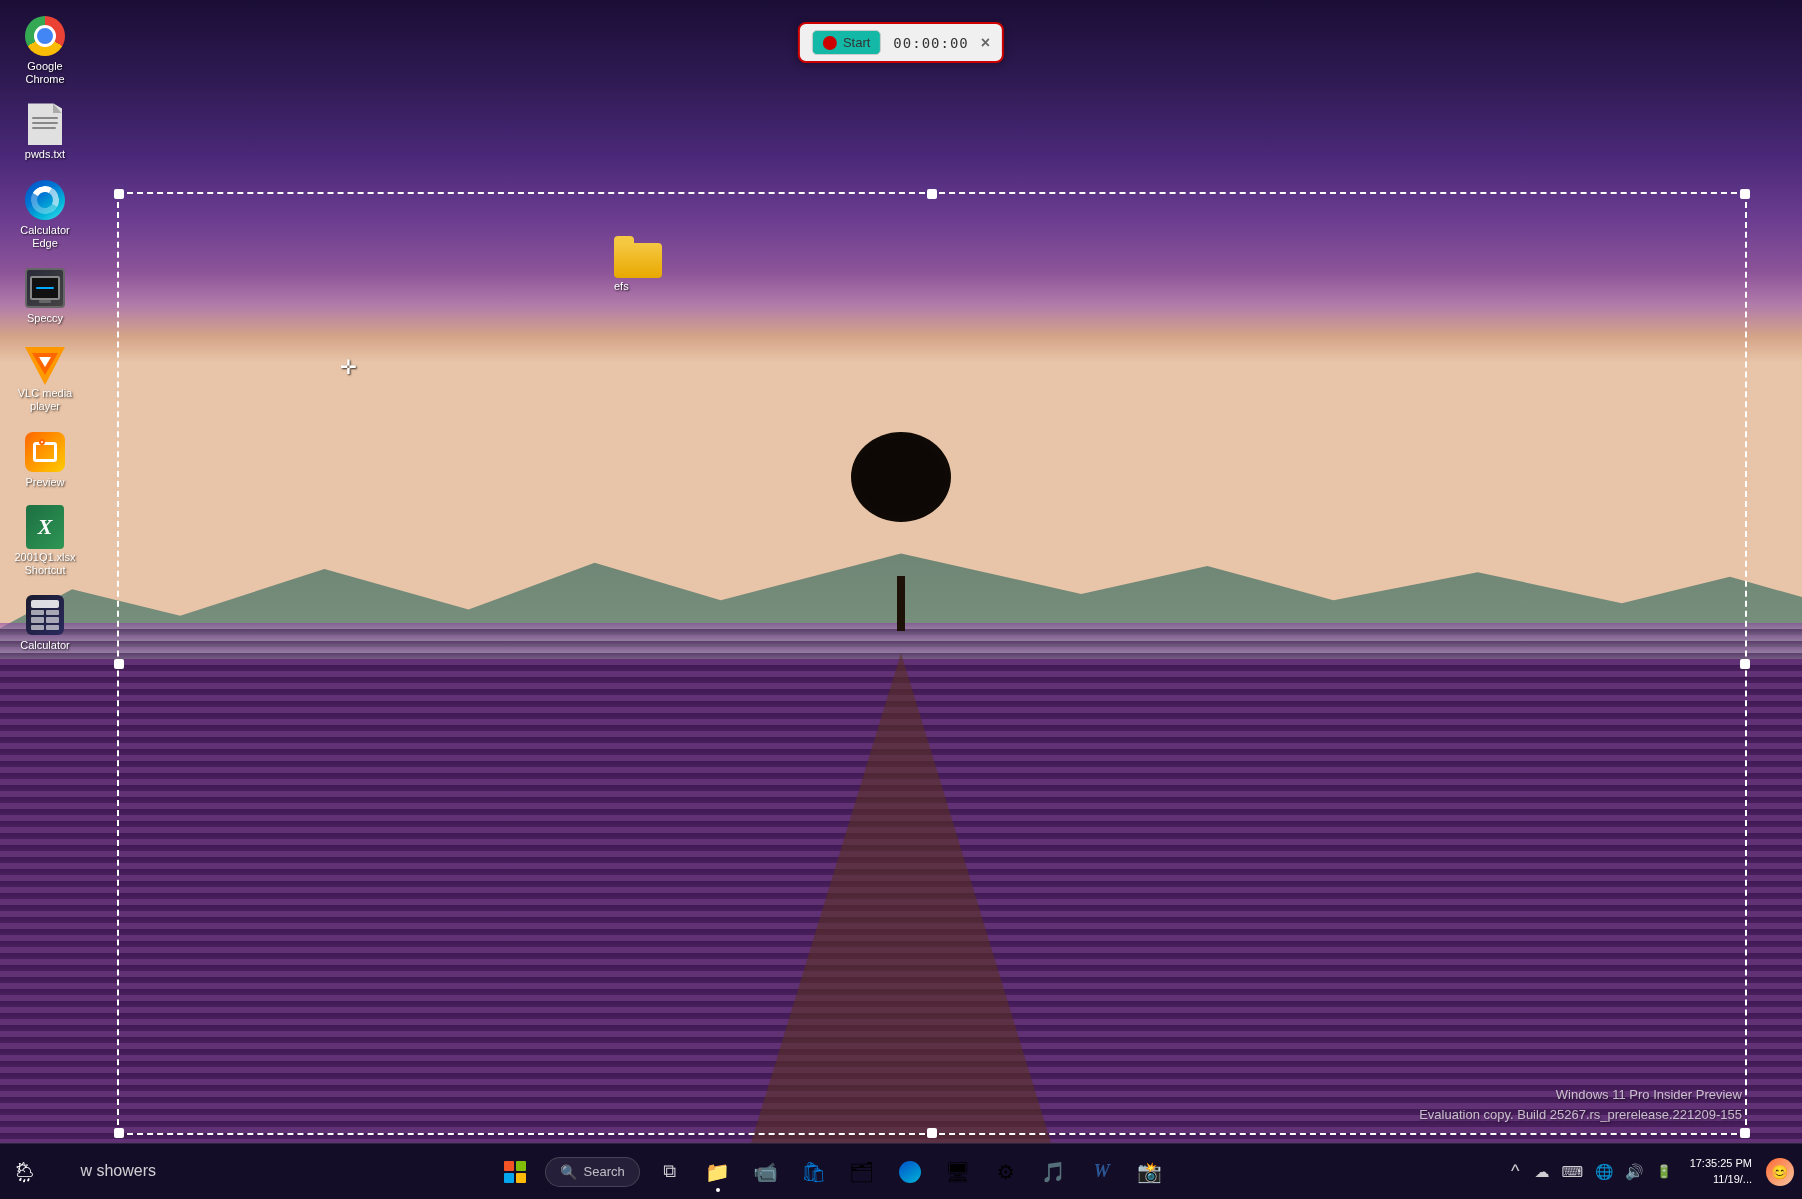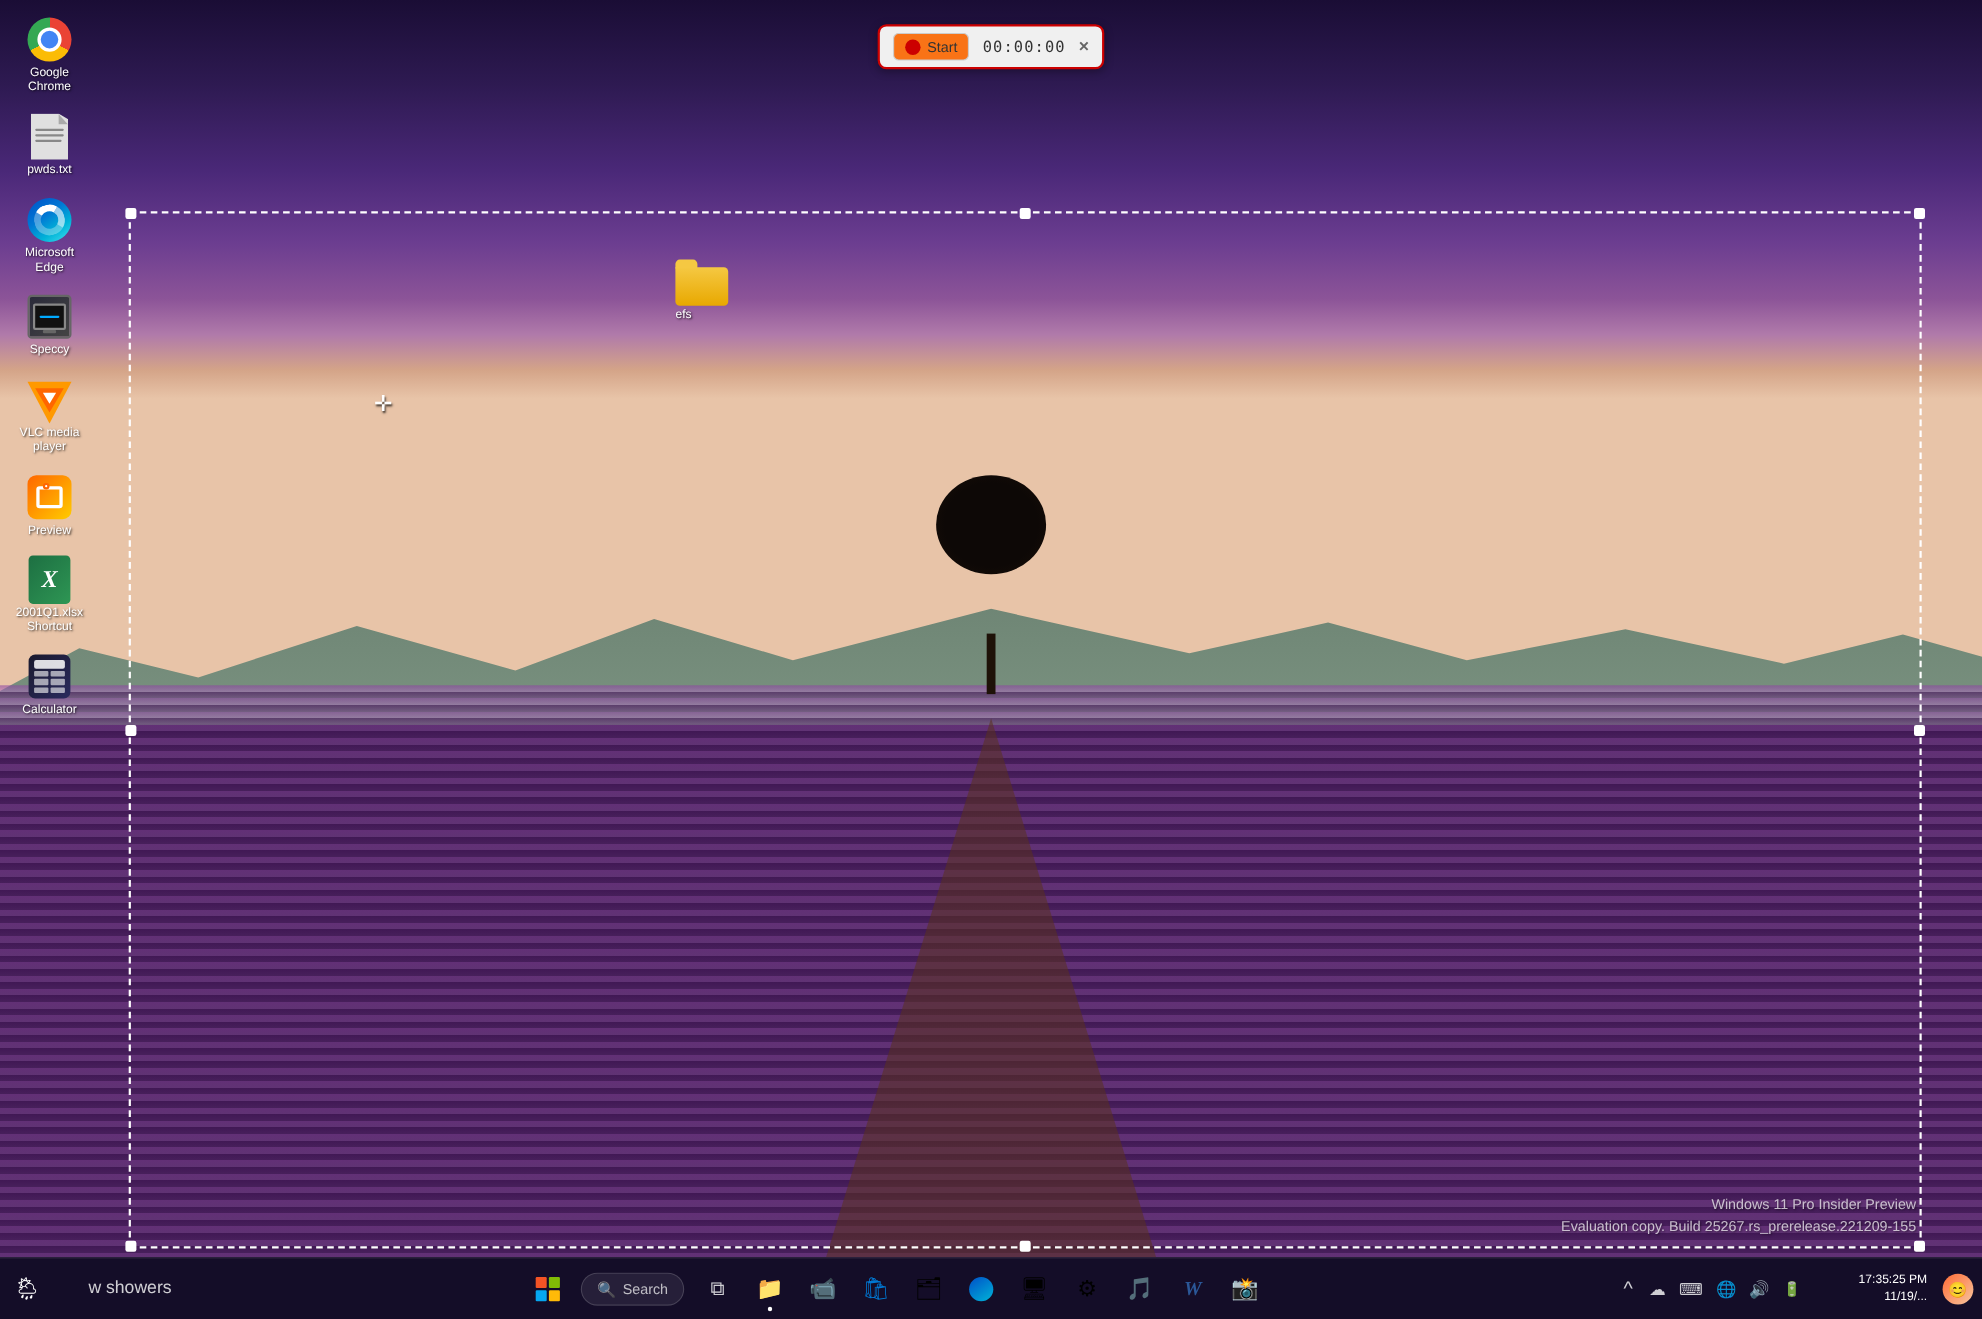--- a/index.html
+++ b/index.html
@@ -97,21 +97,21 @@
       padding: 6px 12px;
       gap: 12px;
       z-index: 100;
       box-shadow: 0 2px 8px rgba(0,0,0,0.3);
     }
 
     .capture-start-btn {
       display: flex;
       align-items: center;
       gap: 6px;
-      background: #f97316;
+      background: #14b8a6;
       border: 1px solid #ccc;
       border-radius: 5px;
       padding: 4px 10px;
       cursor: pointer;
       font-size: 13px;
       font-weight: 500;
       color: #333;
       text-align: center;
     }
 
@@ -360,21 +360,20 @@
       padding: 3px;
     }
 
     .tray-clock {
       text-align: right;
       color: white;
       font-size: 11px;
       line-height: 1.4;
       padding: 0 8px;
       cursor: pointer;
-      margin-left: 35px;
     }
 
     .tray-avatar {
       width: 28px;
       height: 28px;
       border-radius: 50%;
       background: linear-gradient(135deg, #ff6b35, #f7c59f);
       cursor: pointer;
       overflow: hidden;
       display: flex;
@@ -432,21 +431,21 @@
     </div>
     <span class="icon-label">pwds.txt</span>
   </div>
 
   <div class="desktop-icon">
     <div class="icon-img">
       <div style="width:40px;height:40px;border-radius:50%;background:linear-gradient(145deg,#0050c8 0%,#0078d4 40%,#00b4d8 70%,#48e0f0 100%);display:flex;align-items:center;justify-content:center;overflow:hidden;">
         <div style="width:28px;height:28px;border-radius:50%;border:6px solid rgba(255,255,255,0.3);border-top-color:white;border-right-color:rgba(255,255,255,0.6);transform:rotate(-15deg);"></div>
       </div>
     </div>
-    <span class="icon-label">Microsoft Edge</span>
+    <span class="icon-label">Calculator Edge</span>
   </div>
 
   <div class="desktop-icon">
     <div class="icon-img">
       <div style="width:40px;height:40px;background:linear-gradient(135deg,#2a2a3a,#444);border-radius:4px;border:2px solid #666;display:flex;align-items:center;justify-content:center;overflow:hidden;position:relative;">
         <div style="width:30px;height:24px;border:2px solid #888;border-radius:2px;background:#111;display:flex;align-items:center;justify-content:center;">
           <div style="width:18px;height:2px;background:#0af;border-radius:1px;"></div>
         </div>
         <div style="position:absolute;bottom:3px;left:50%;transform:translateX(-50%);width:12px;height:3px;background:#666;border-radius:1px;"></div>
       </div>

